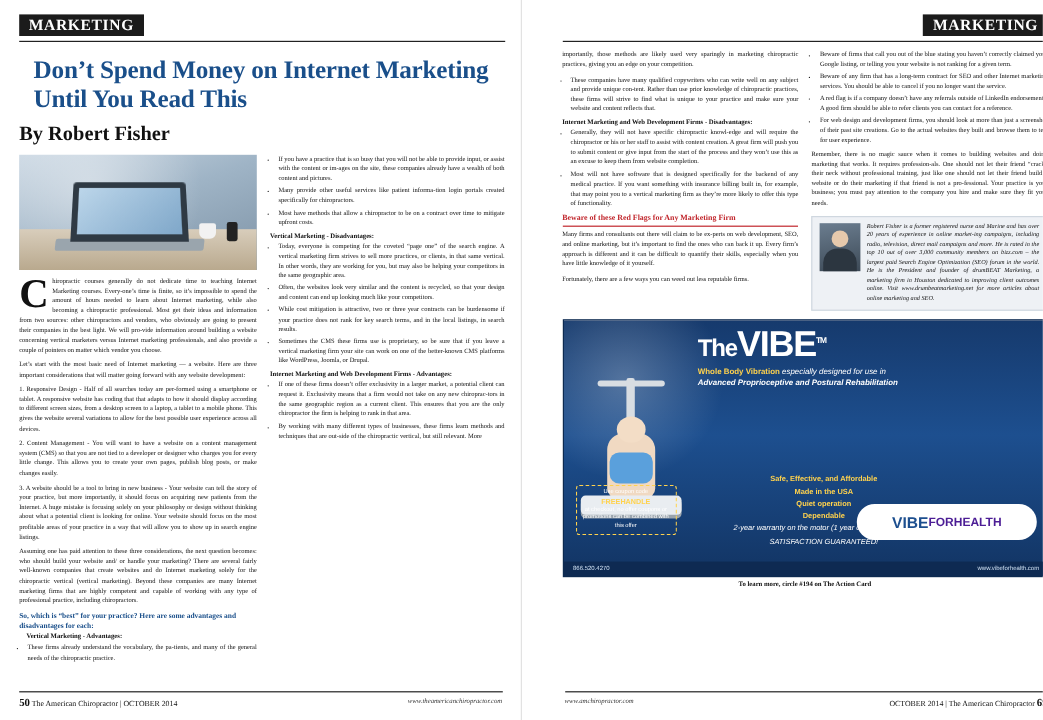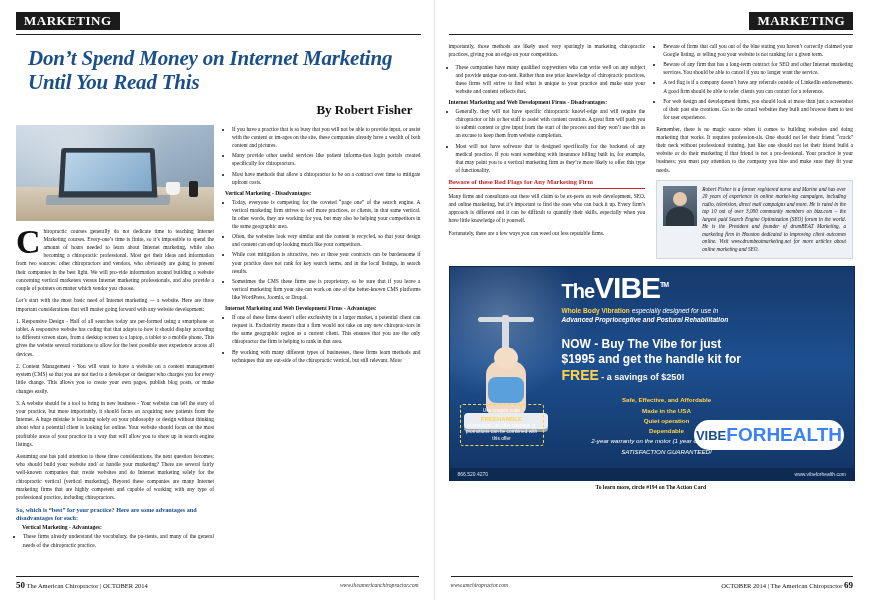--- a/index.html
+++ b/index.html
@@ -4,21 +4,21 @@
 <style>
   html,body{margin:0;padding:0;}
   body{
     width:869px;height:600px;
     background:#ffffff;
     font-family:"Liberation Serif", serif;
     color:#111;
     overflow:hidden;
     position:relative;
   }
-  .spread{position:absolute;inset:0;display:flex;}
+  .spread{position:absolute;inset:0;display:flex;gap:20px;}
   .page{position:relative;width:434.5px;height:600px;box-sizing:border-box;}
   .page.left{padding:12px 14px 0 16px;}
   .page.right{padding:12px 16px 0 14px;}
   .gutter{position:absolute;left:434px;top:0;width:1px;height:600px;background:#e2e2e2;}
 
   
   .masthead{
     display:inline-block;
     background:#1b1b1b;
     color:#fff;
@@ -34,25 +34,23 @@
   .rule-under{border-top:1px solid #222;margin-top:4px;}
 
   
   .headline{
     color:#1a4f8a;
     font-weight:bold;
     font-size:21px;
     line-height:1.12;
     margin:12px 0 0 12px;
     letter-spacing:-.2px;
-    font-style:italic;
   }
   .byline{
-    text-align:right;
-    font-size:13px;
+    font-size:17px;
     font-weight:bold;
     margin:8px 8px 0 0;
   }
 
   
   .cols{display:flex;gap:11px;margin-top:7px;}
   .col{width:198px;}
   p{margin:0 0 4.5px 0;text-align:justify;font-size:5.4px;line-height:1.5;}
   .sub{
     color:#1a4f8a;font-weight:bold;font-size:6.2px;margin:5px 0 2px 0;line-height:1.25;
@@ -147,21 +145,21 @@
     position:absolute;left:10px;bottom:34px;width:84px;
     font-family:"Liberation Sans", sans-serif;font-size:4.8px;text-align:center;line-height:1.35;color:#fff;
   }
   .ad .coupon .cbox{border:1px dashed #ffd24d;padding:3px 2px;border-radius:3px;}
   .ad .coupon .code{font-weight:bold;color:#ffd24d;font-size:6px;}
   .ad .logo{
     position:absolute;right:10px;bottom:30px;width:150px;height:30px;border-radius:15px;
     background:#ffffff;display:flex;align-items:center;justify-content:center;
   }
   .ad .logo .l1{font-family:"Liberation Sans", sans-serif;font-weight:bold;font-size:13px;color:#1d4f8f;}
-  .ad .logo .l2{font-family:"Liberation Sans", sans-serif;font-weight:bold;font-size:19px;color:#3b82f6;}
+  .ad .logo .l2{font-family:"Liberation Sans", sans-serif;font-weight:bold;font-size:10px;color:#4c1d95;}
   .ad .footbar{
     position:absolute;left:0;right:0;bottom:0;height:12px;background:#0e2a52;
     display:flex;align-items:center;justify-content:space-between;padding:0 8px;
     font-family:"Liberation Sans", sans-serif;font-size:5px;color:#cfe0f2;box-sizing:border-box;
   }
   .ad-caption{
     text-align:center;font-size:5.6px;font-weight:bold;margin-top:3px;
   }
 
   
@@ -305,25 +303,20 @@
 
       <div class="brand">
         <span class="the">The</span><span>VIBE</span><span class="tm">TM</span>
       </div>
 
       <div class="tagline">
         <span>Whole Body Vibration</span><em> especially designed for use in</em>
         <span class="line2">Advanced Proprioceptive and Postural Rehabilitation</span>
       </div>
 
-      <div class="offer">
-        <div>NOW - Buy The Vibe for just</div>
-        <div>$1995 and get the handle kit for</div>
-        <div><span class="free">FREE</span><small> - a savings of $250!</small></div>
-      </div>
 
       <div class="badges">
         <div class="y">Safe, Effective, and Affordable</div>
         <div class="y">Made in the USA</div>
         <div class="y">Quiet operation</div>
         <div class="y">Dependable</div>
         <div>2-year warranty on the motor (1 year on all other parts)</div>
         <div>SATISFACTION GUARANTEED!</div>
       </div>
 

